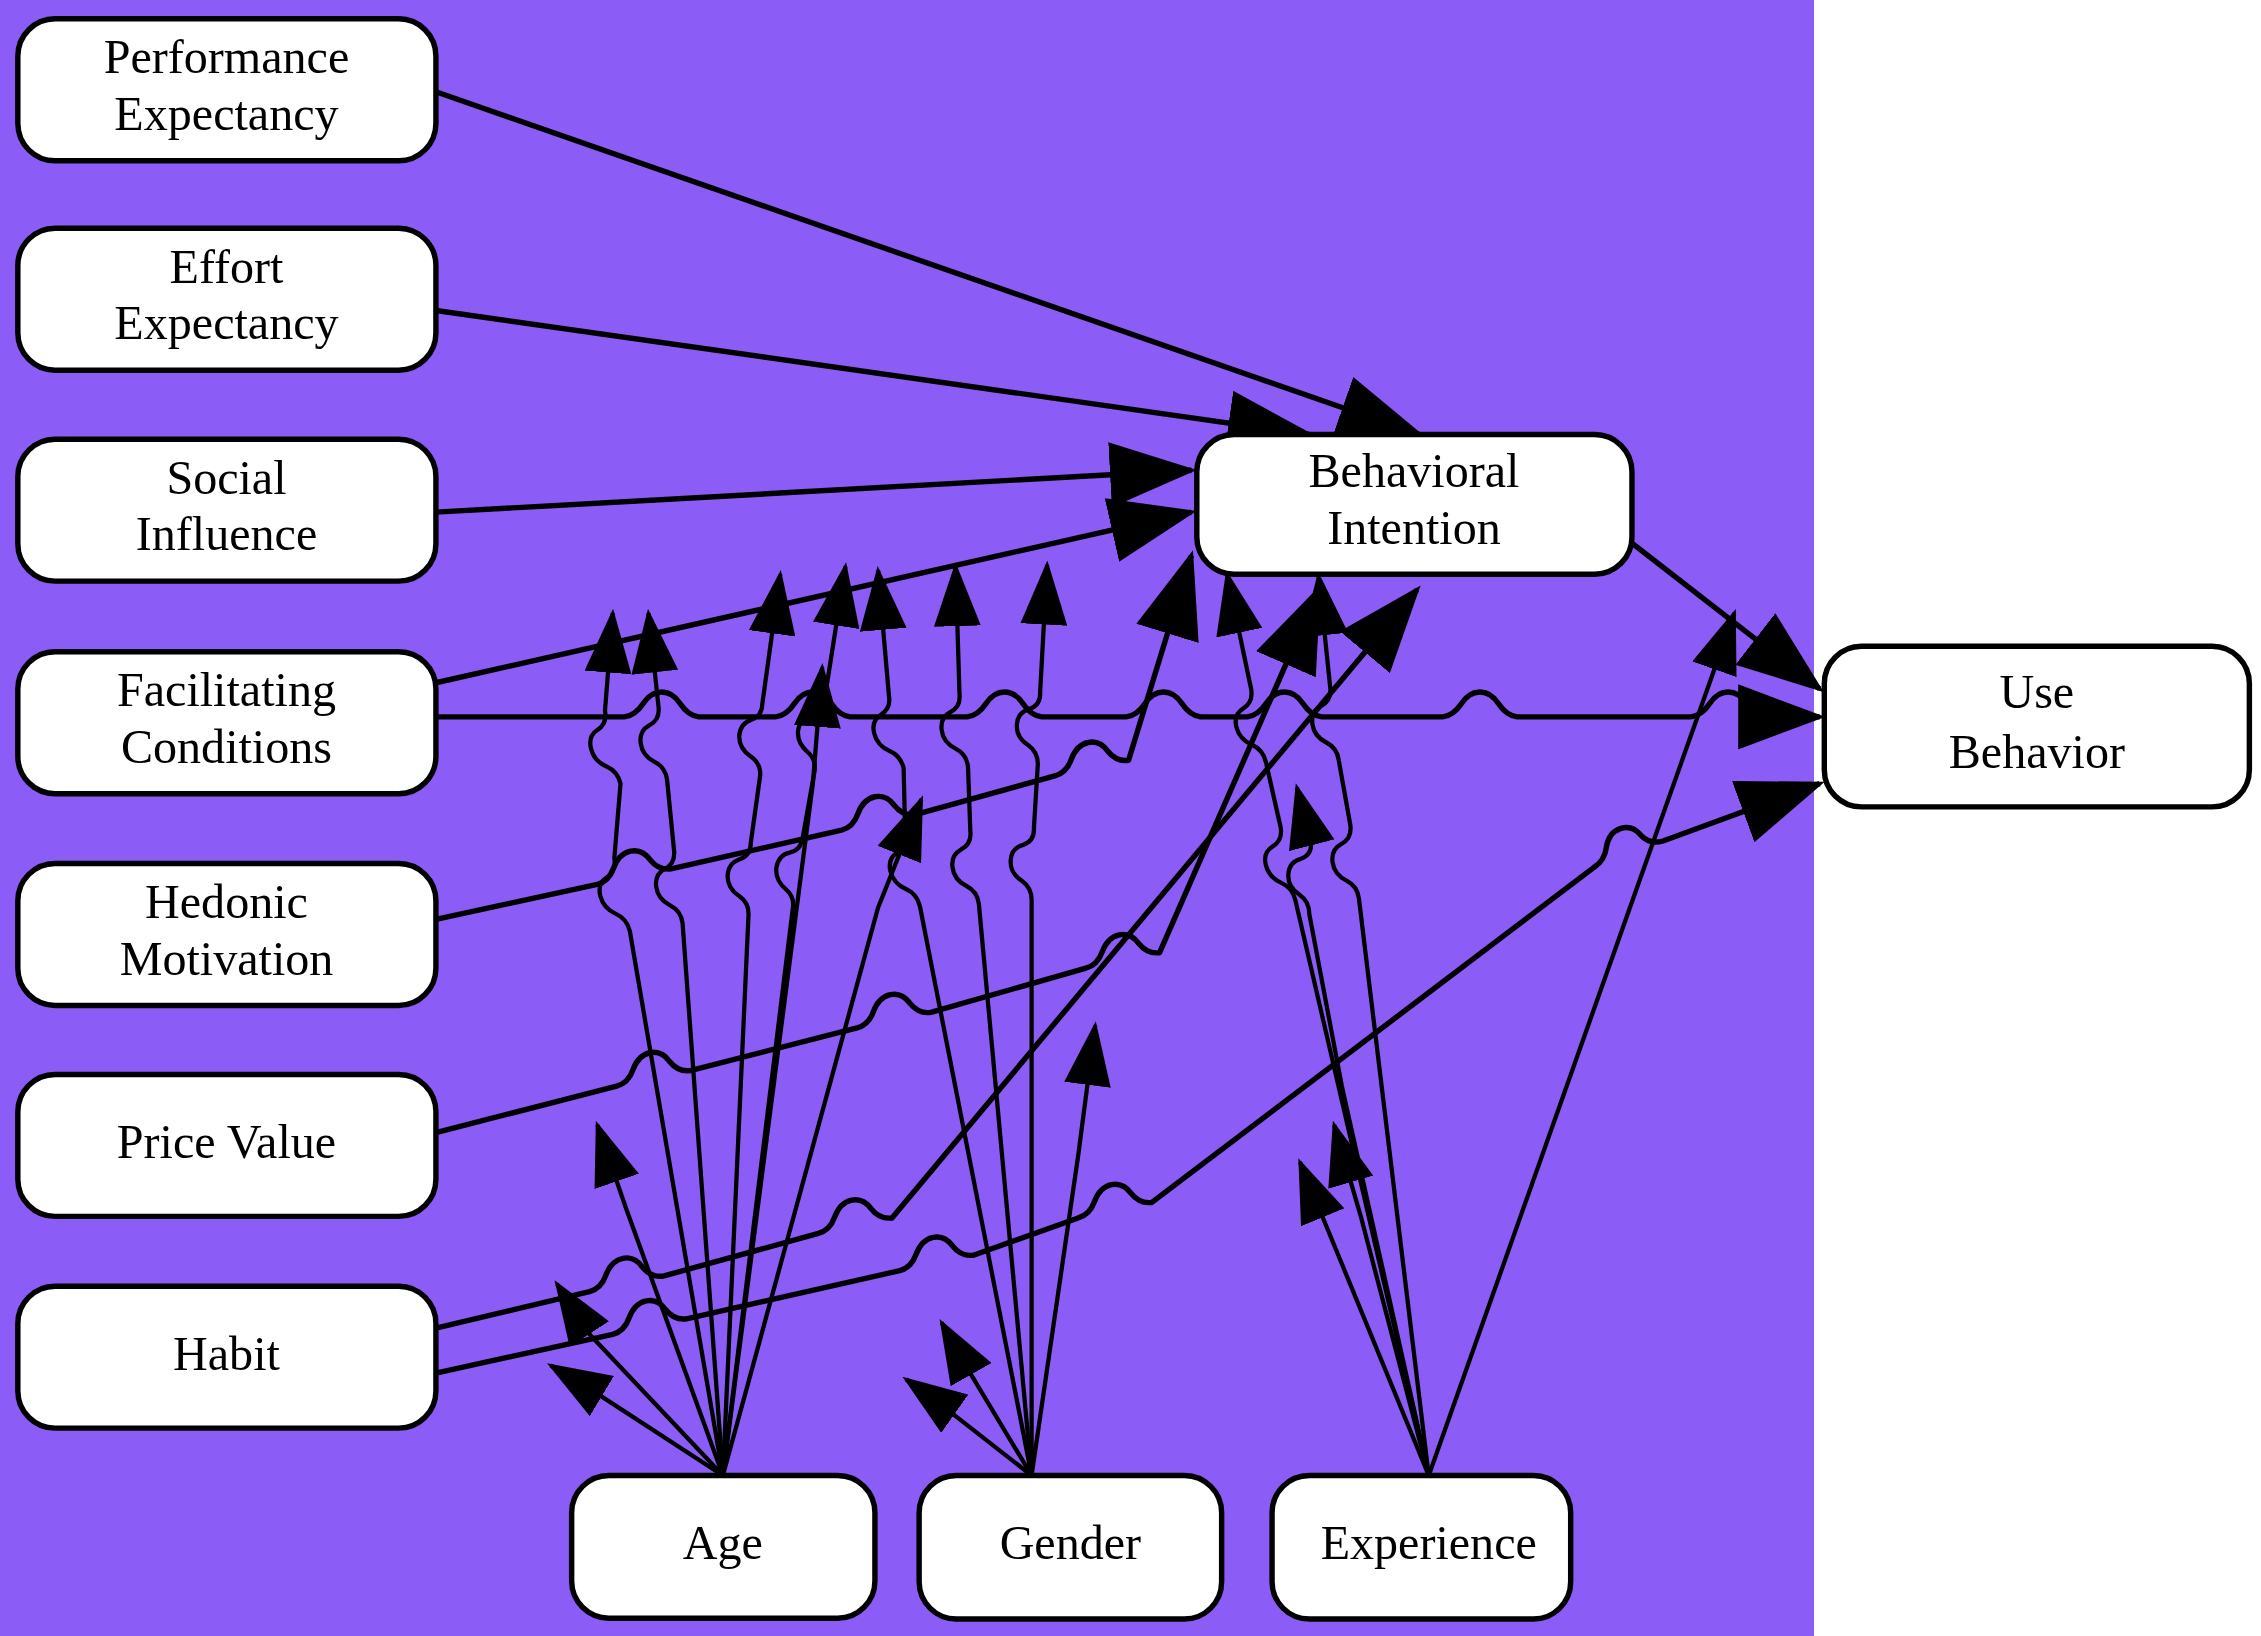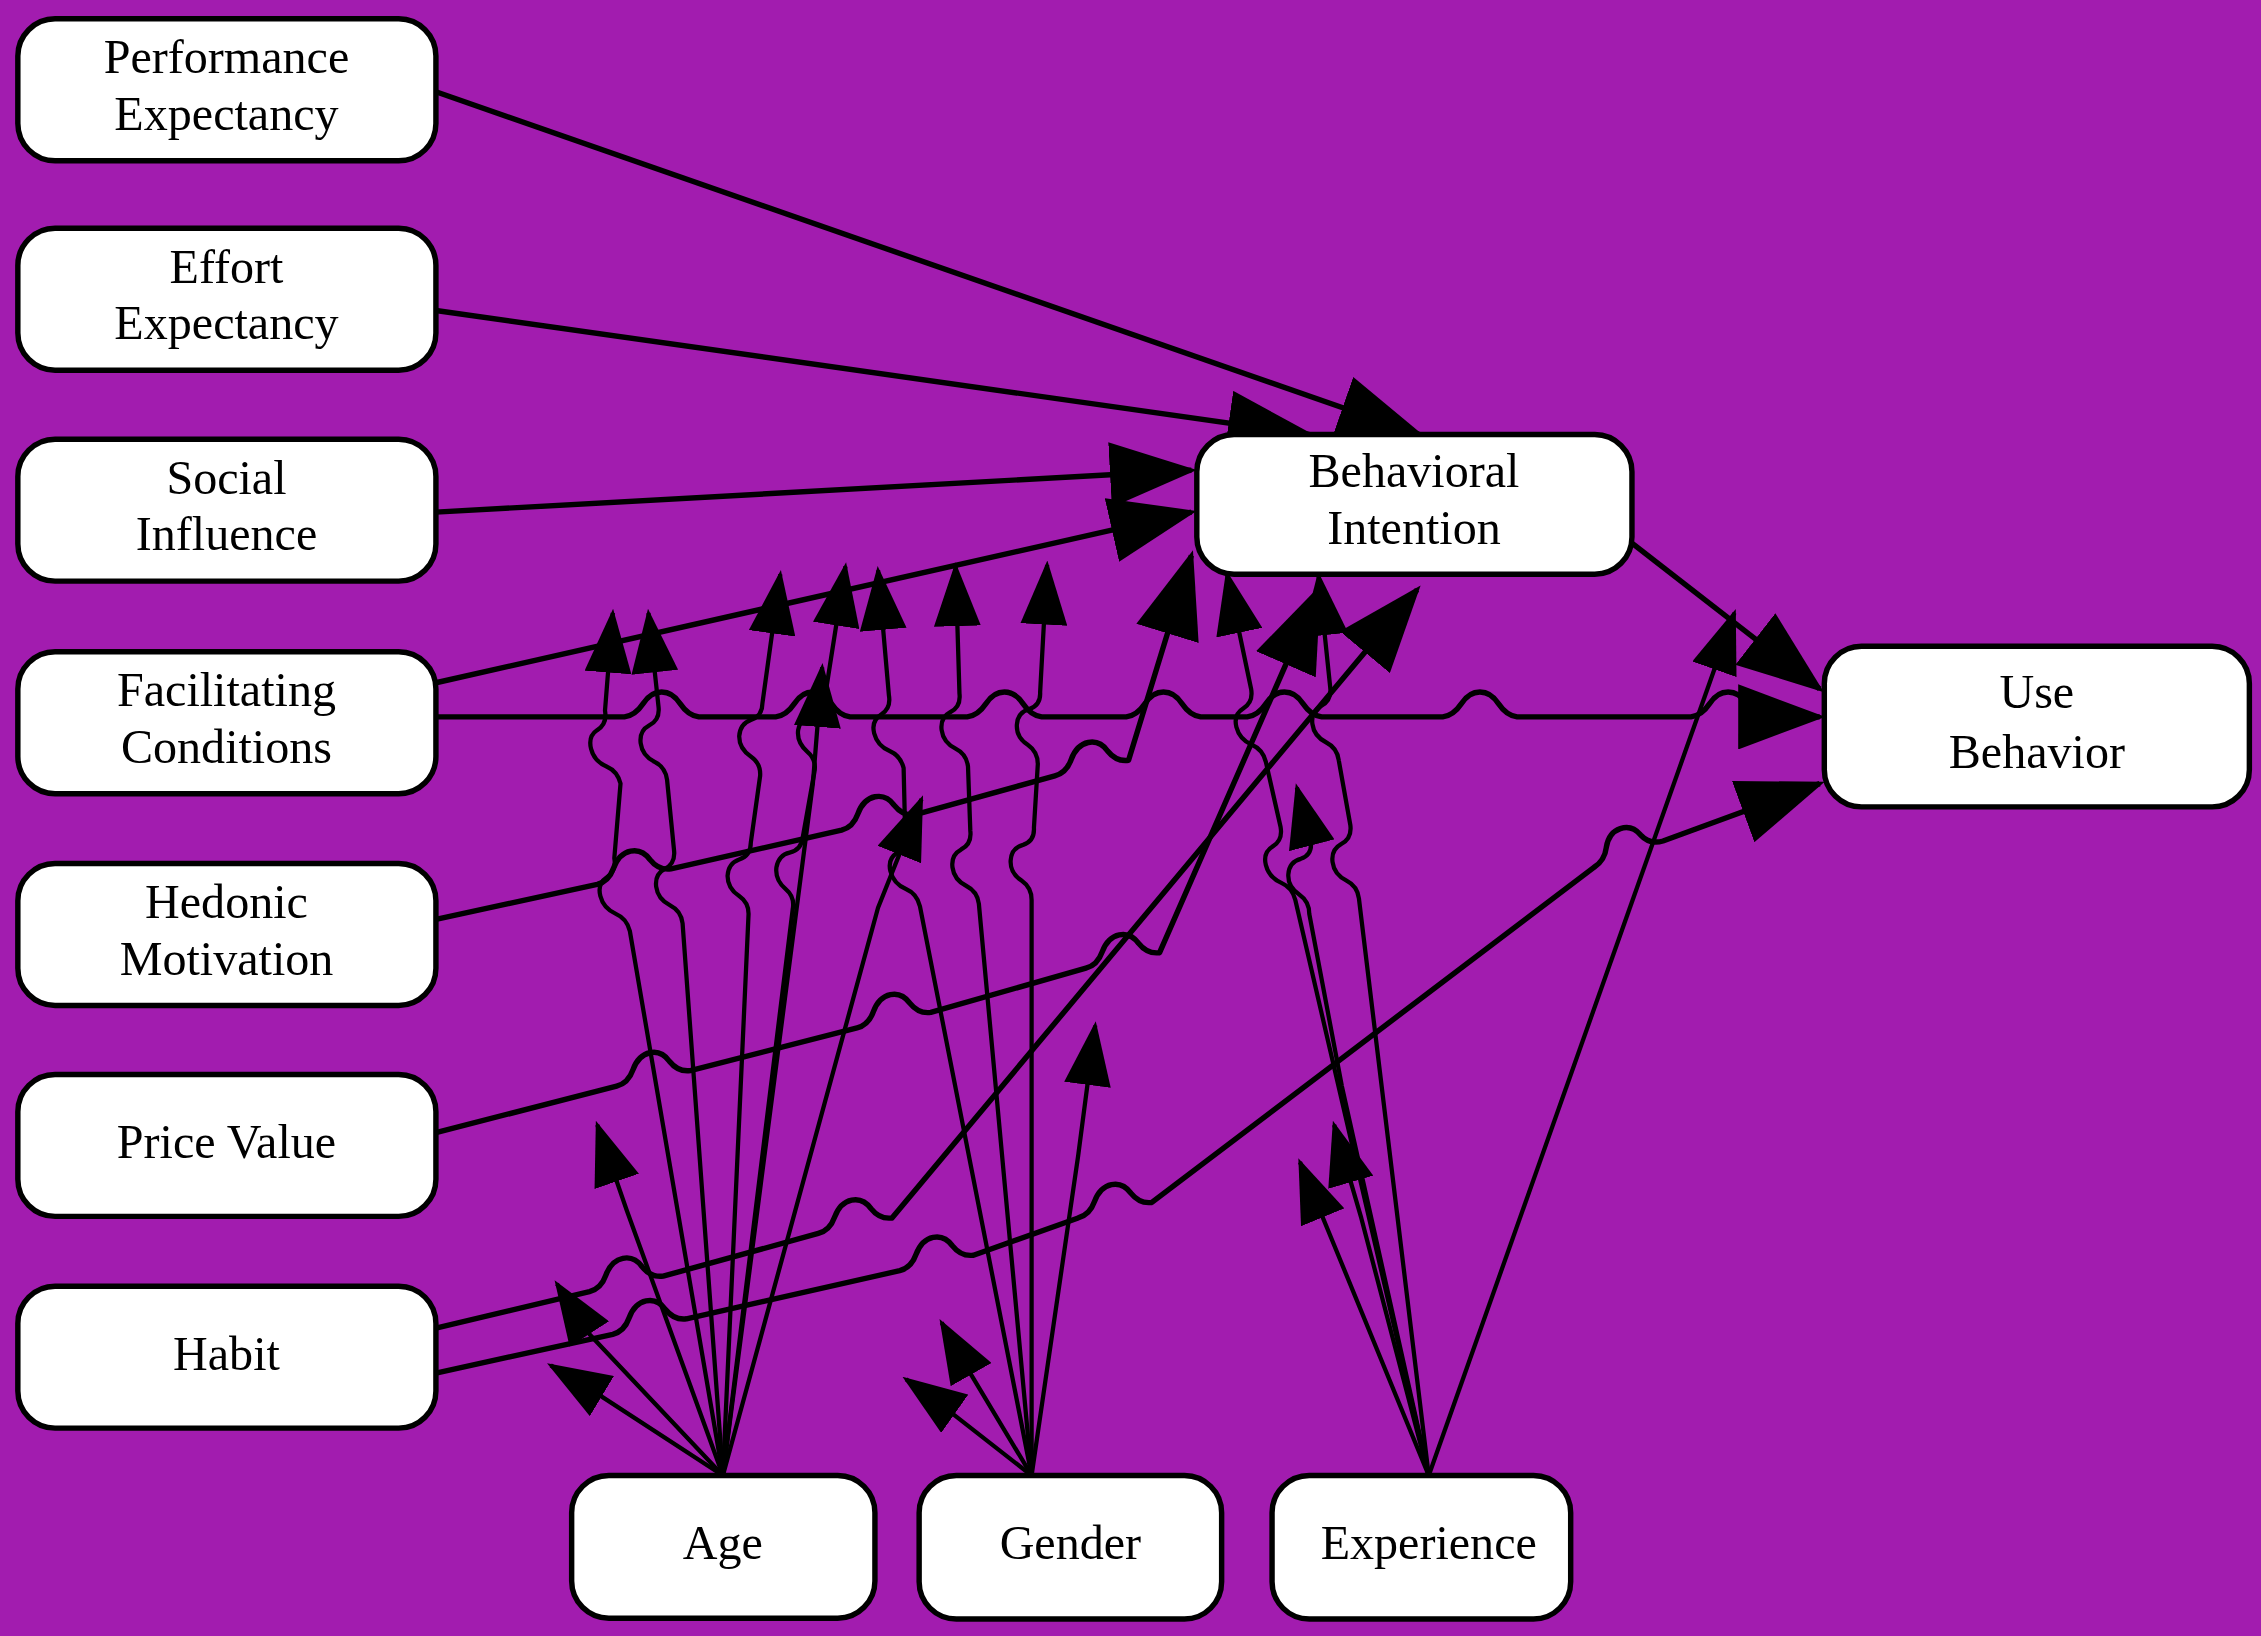--- a/index.html
+++ b/index.html
@@ -3,23 +3,23 @@
 <meta charset="utf-8">
 <title>UTAUT2 Model Diagram</title>
 <style>
   html, body {
     margin: 0;
     padding: 0;
     background: #ffffff;
   }
   #diagram-root {
     position: relative;
-    width: 2261px;
+    width: 1814px;
     height: 1637px;
-    background: #a21caf;
+    background: #8b5cf6;
     font-family: "Liberation Serif", "DejaVu Serif", serif;
     text-align: center;
   }
   svg.canvas {
     position: absolute;
     top: 0;
     left: 0;
     width: 2261px;
     height: 1637px;
     display: block;

